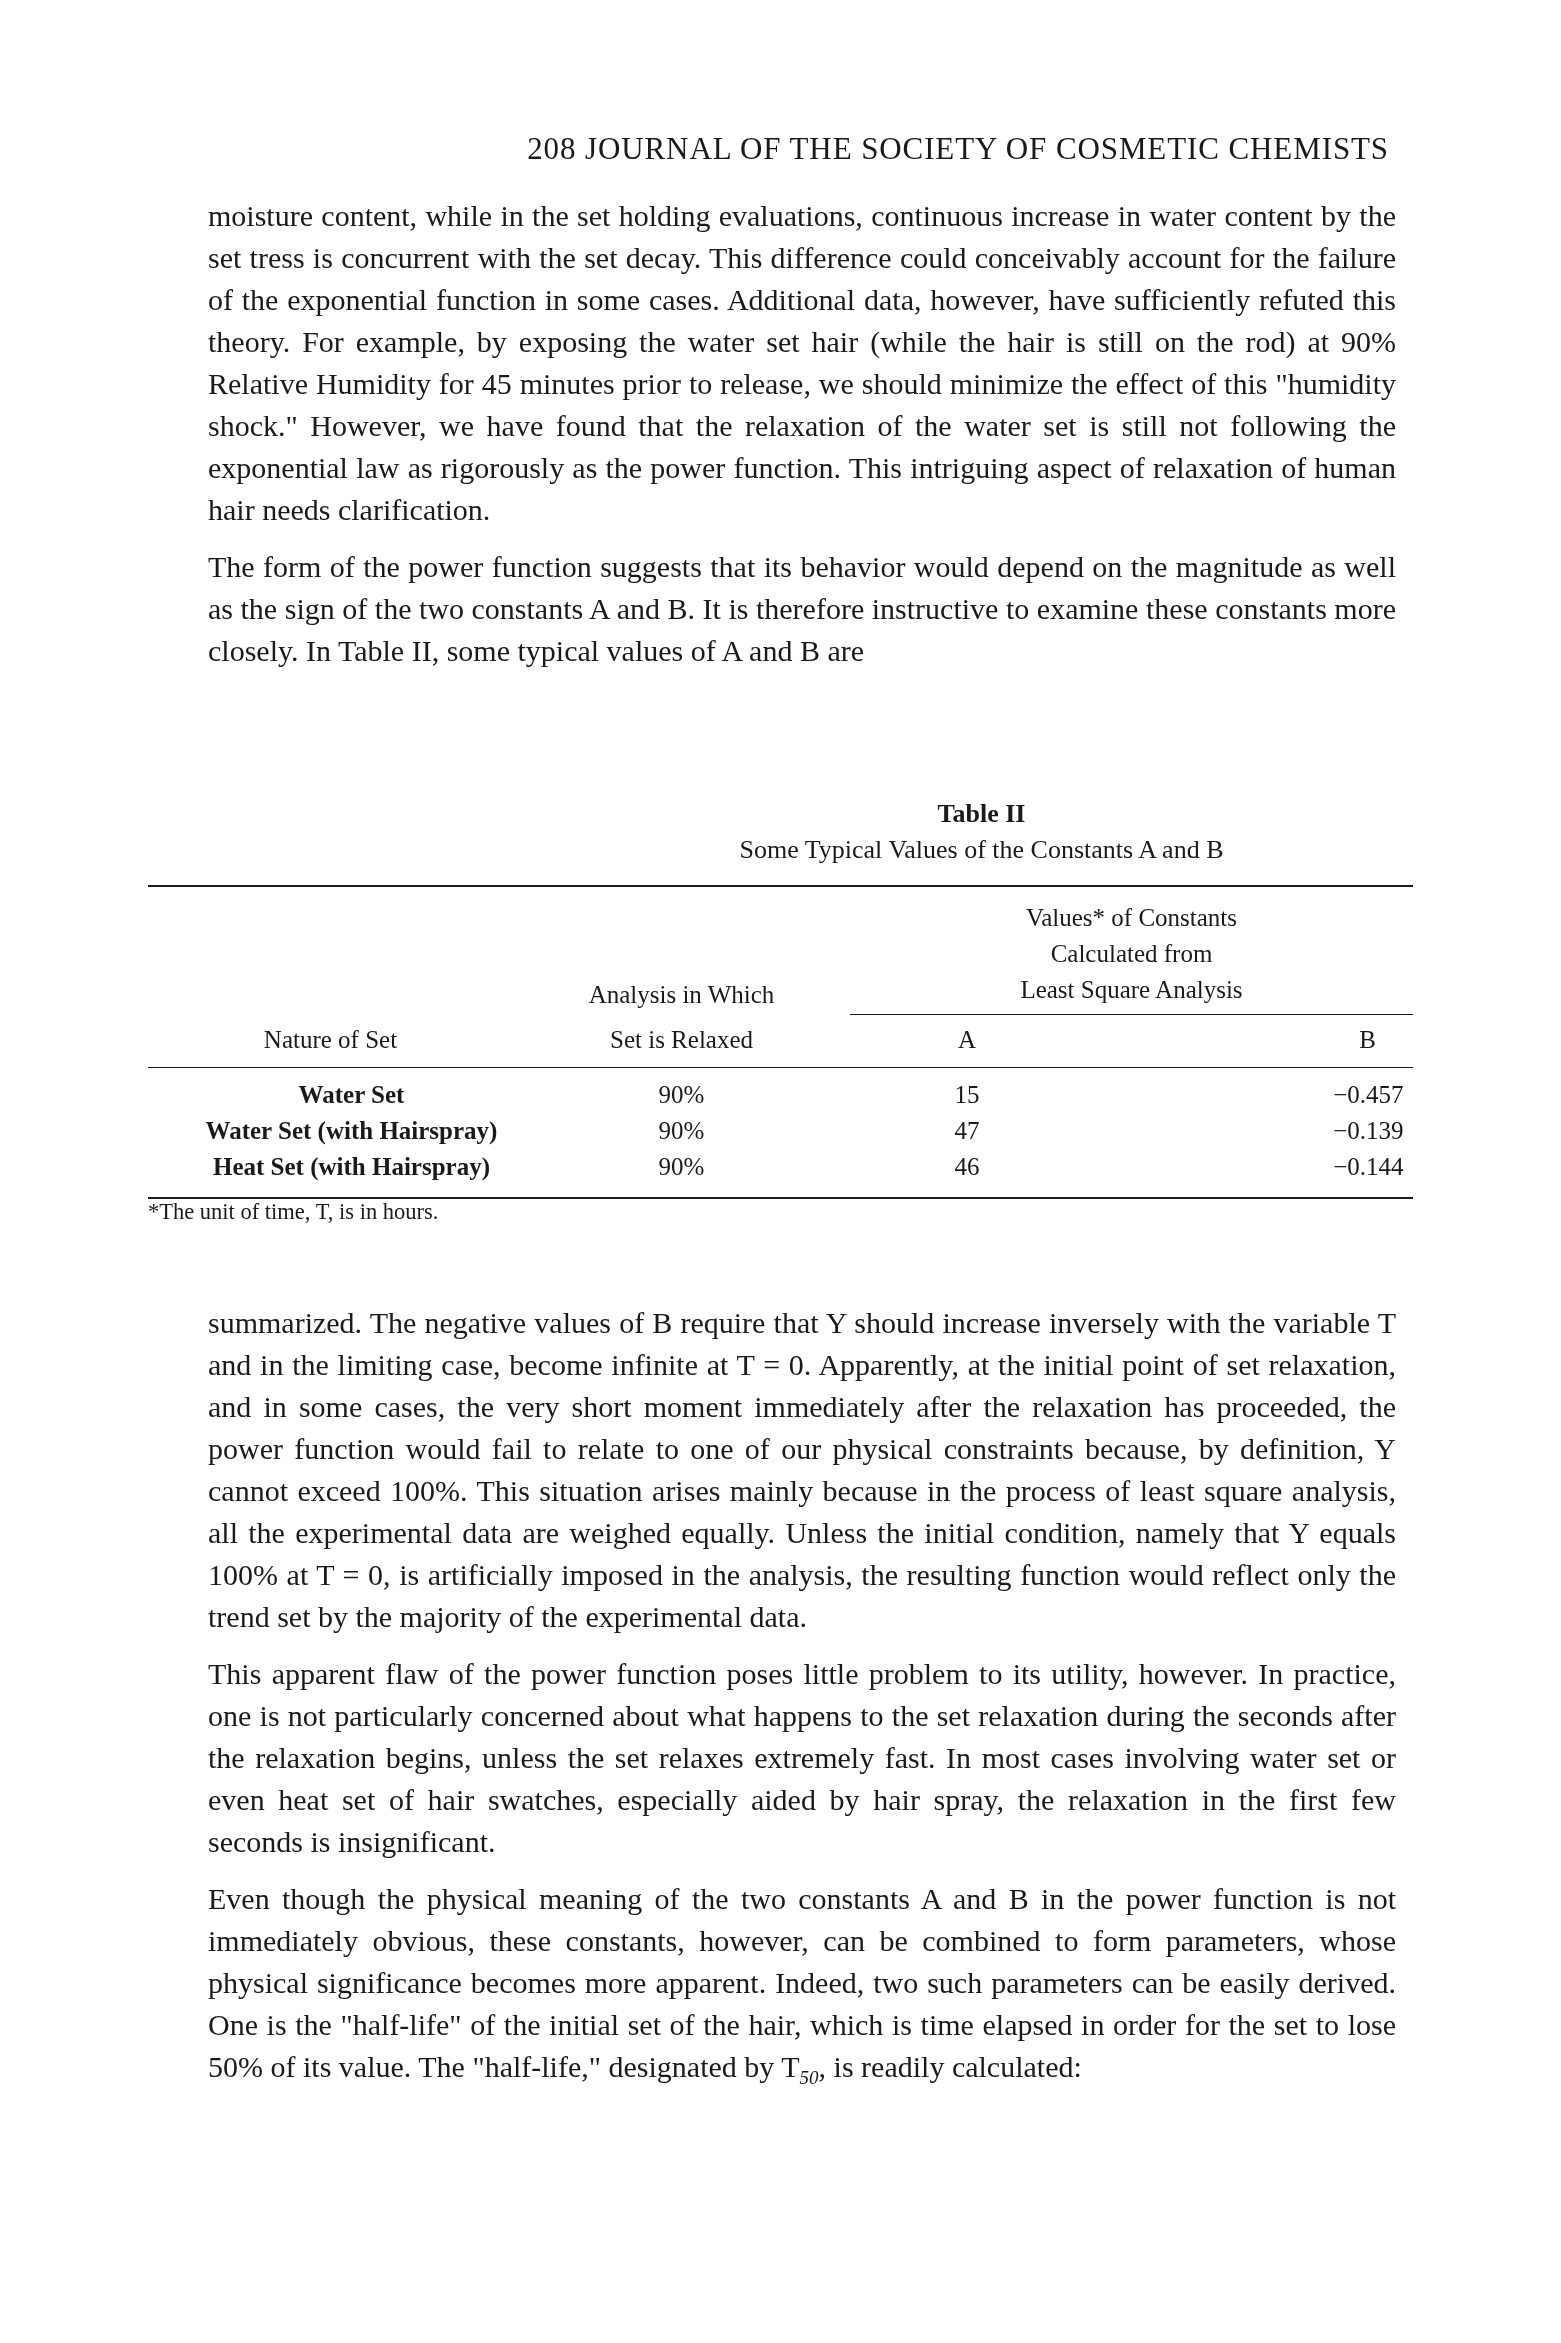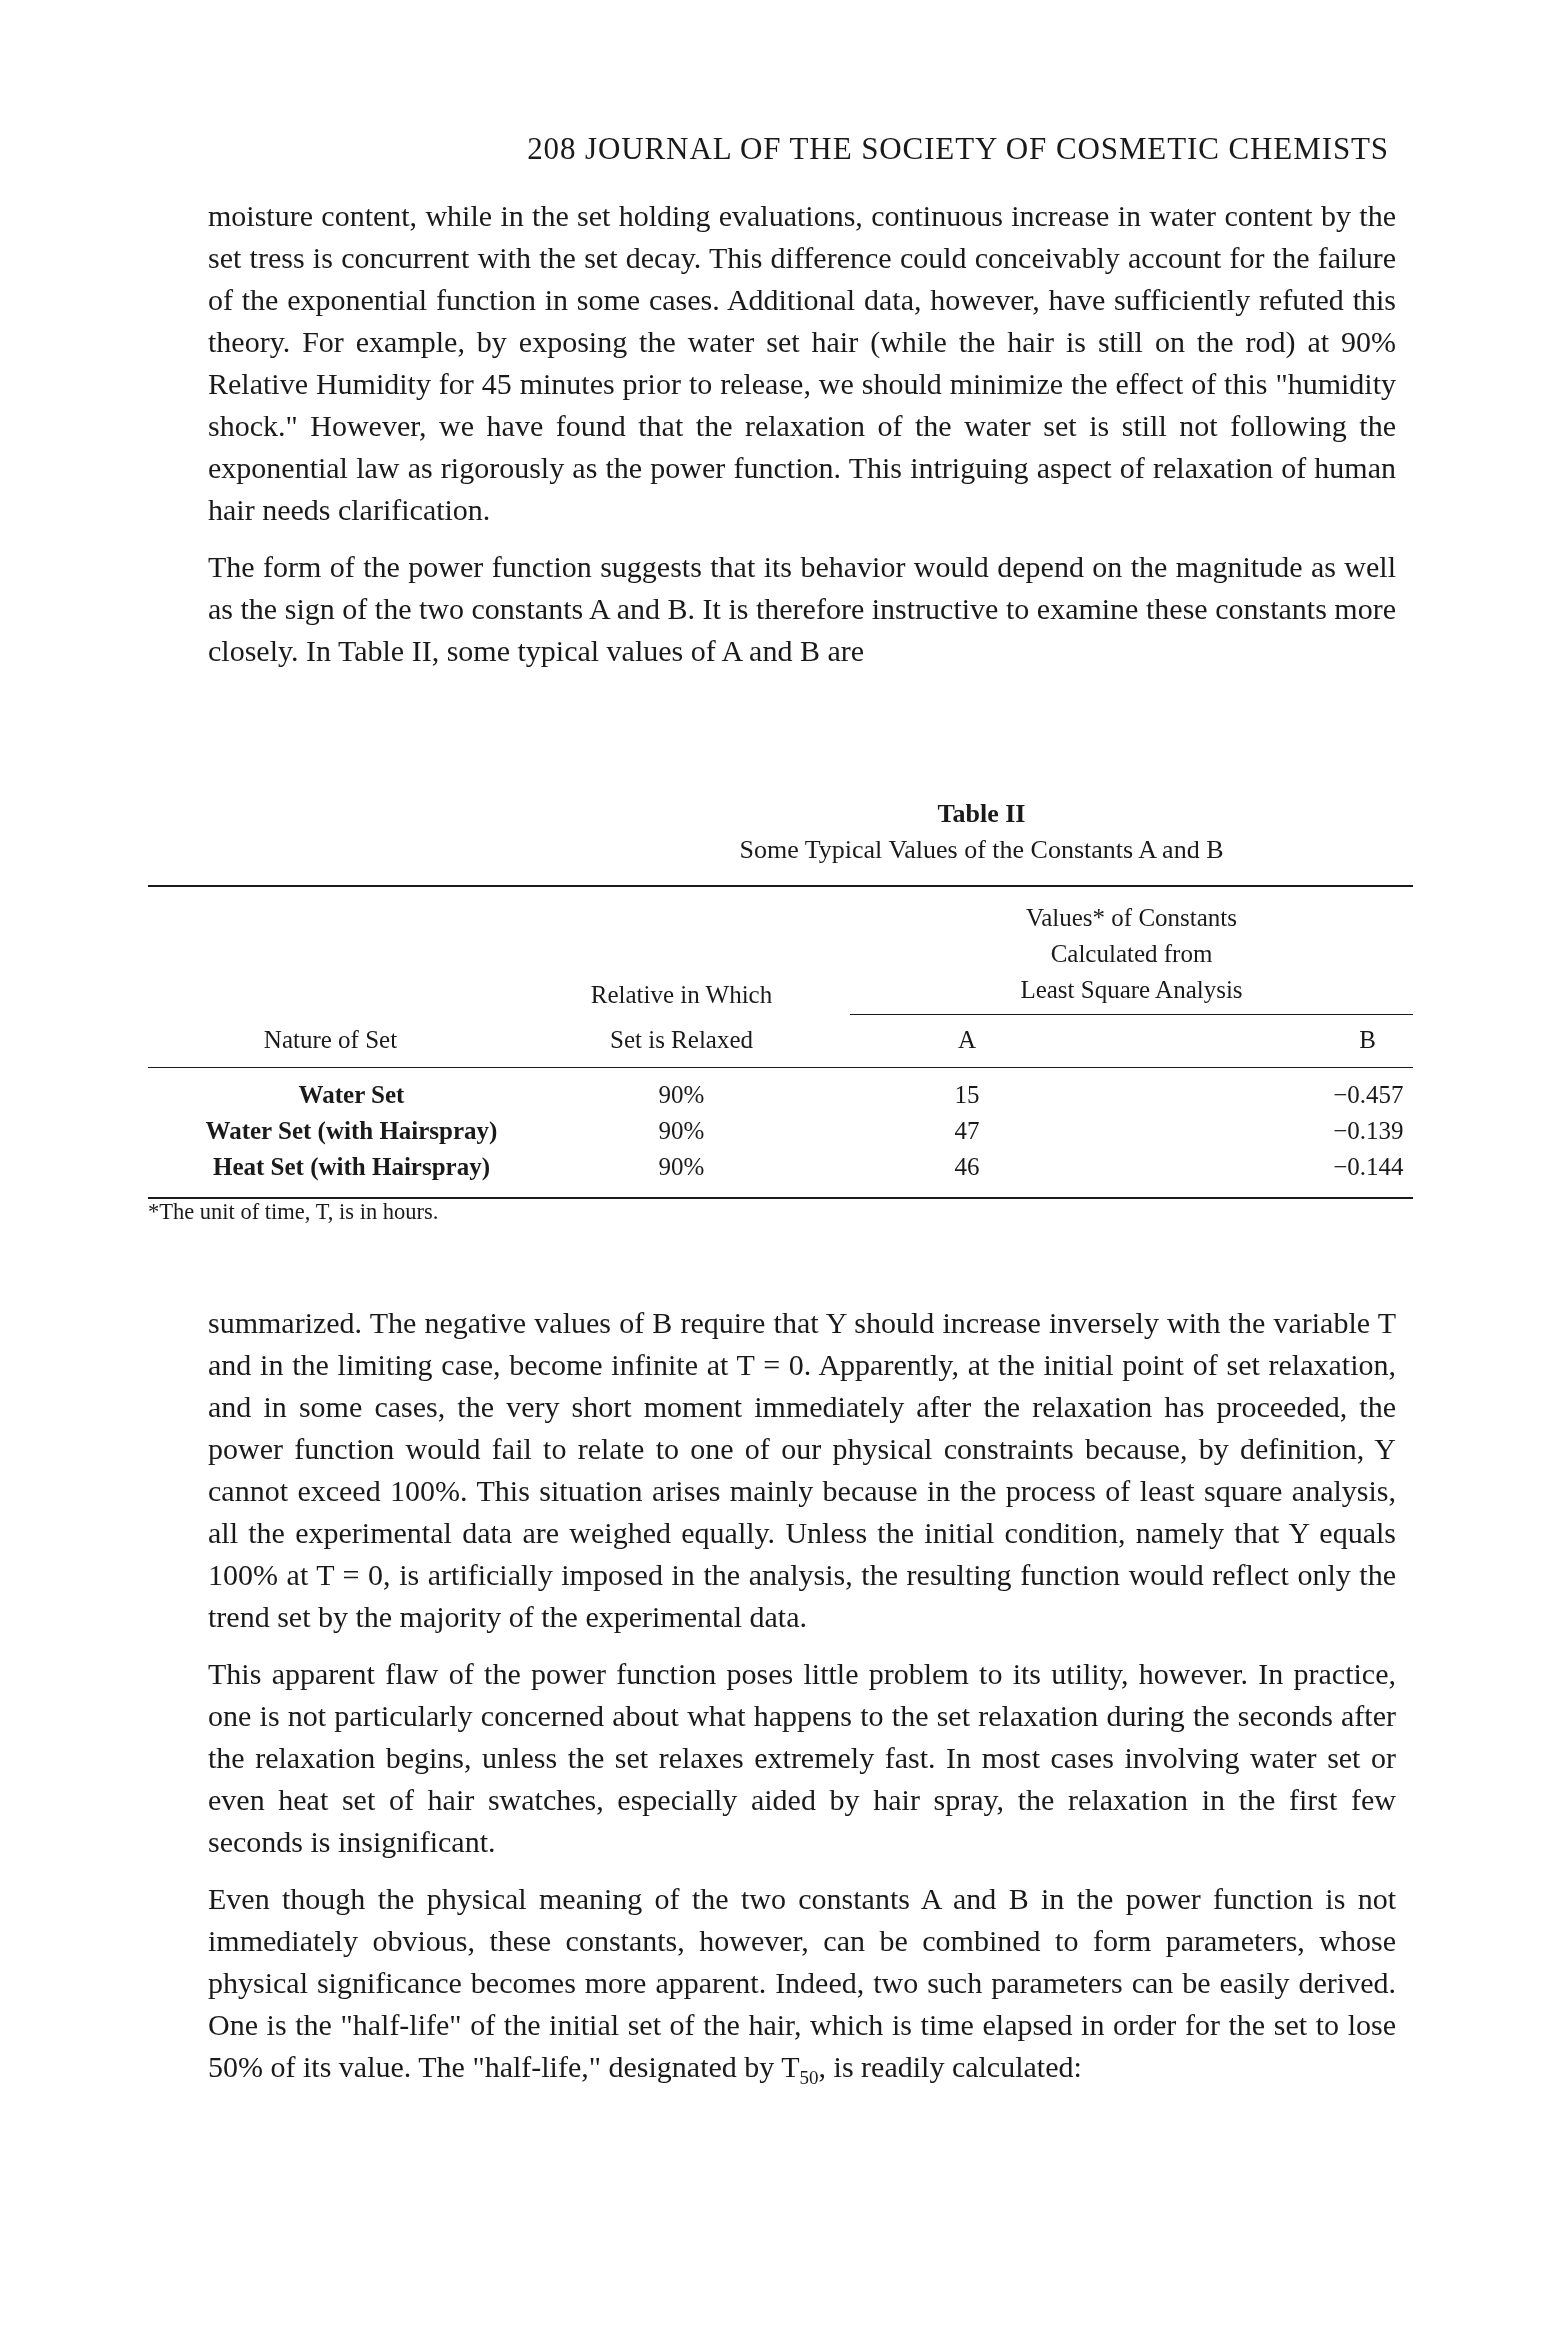--- a/index.html
+++ b/index.html
@@ -10,21 +10,21 @@
   .header {
     position: absolute; left: 208px; top: 131px; width: 1181px;
     font-size: 31px; letter-spacing: 0.9px; text-align: right;
   }
   .header .pagenum { display: inline-block; width: 77px; }
   .body {
     position: absolute; left: 208px; width: 1188px;
     font-size: 30px; line-height: 42px; text-align: justify;
   }
   .body p { margin: 0 0 15px 0; }
-  .body sub { font-size: 19px; line-height: 0; }
+  .body sub { font-size: 19px; line-height: 0; font-style: italic; }
   #sec1 { top: 195px; }
   #sec2 { top: 1302px; }
 
   .table-wrap { position: absolute; left: 148px; top: 799px; width: 1265px; }
   .tcap-label { text-align: center; font-size: 26px; font-weight: bold; margin-left: 201px; margin-right: -201px; }
   .tcap-title { text-align: center; font-size: 26px; margin-top: 5.6px; margin-left: 201px; margin-right: -201px; }
   .rule-thick { border-top: 2.8px solid #1a1a1a; margin-top: 20.6px; }
   table { border-collapse: collapse; width: 100%; font-size: 25px; }
   td, th { font-weight: normal; padding: 0; }
   .hdr-row td { vertical-align: bottom; margin-top: 44px; }
@@ -54,21 +54,21 @@
 </div>
 
 <div class="table-wrap">
   <div class="tcap-label">Table II</div>
   <div class="tcap-title">Some Typical Values of the Constants A and B</div>
   <div class="rule-thick"></div>
   <table>
     <tbody>
       <tr class="hdr-row">
         <td class="col-nature"></td>
-        <td class="col-hum" style="padding-bottom:5.6px;">Relative in Which</td>
+        <td class="col-hum" style="padding-bottom:5.6px;">Analysis in Which</td>
         <td colspan="2" class="hdr-group">
           <div>Values* of Constants</div>
           <div>Calculated from</div>
           <div>Least Square Analysis</div>
         </td>
       </tr>
       <tr class="subhdr">
         <td class="col-nature">Nature of Set</td>
         <td class="col-hum">Set is Relaxed</td>
         <td class="col-a">A</td>

